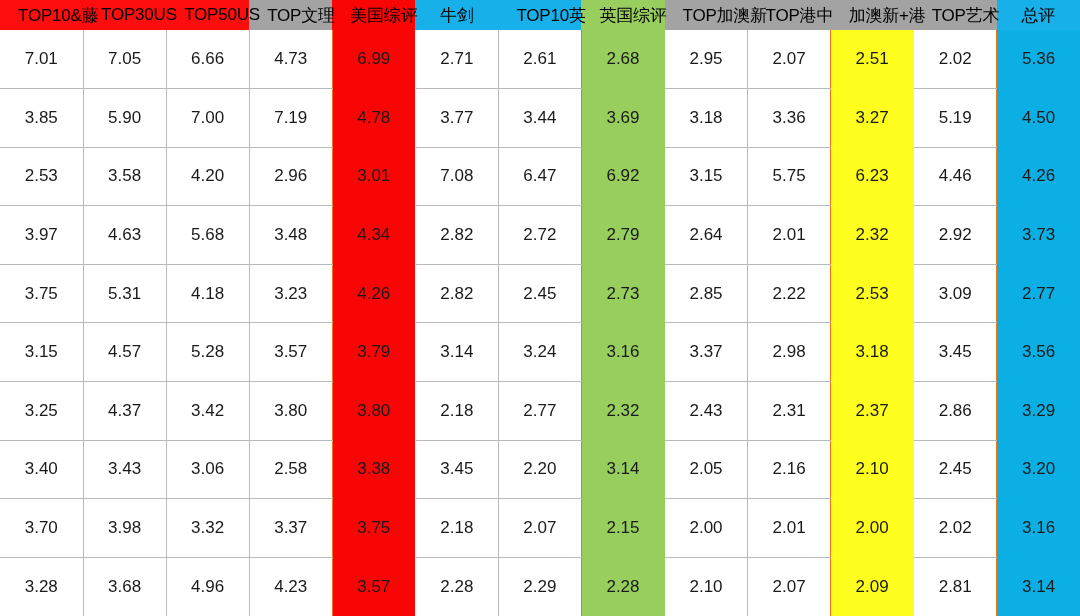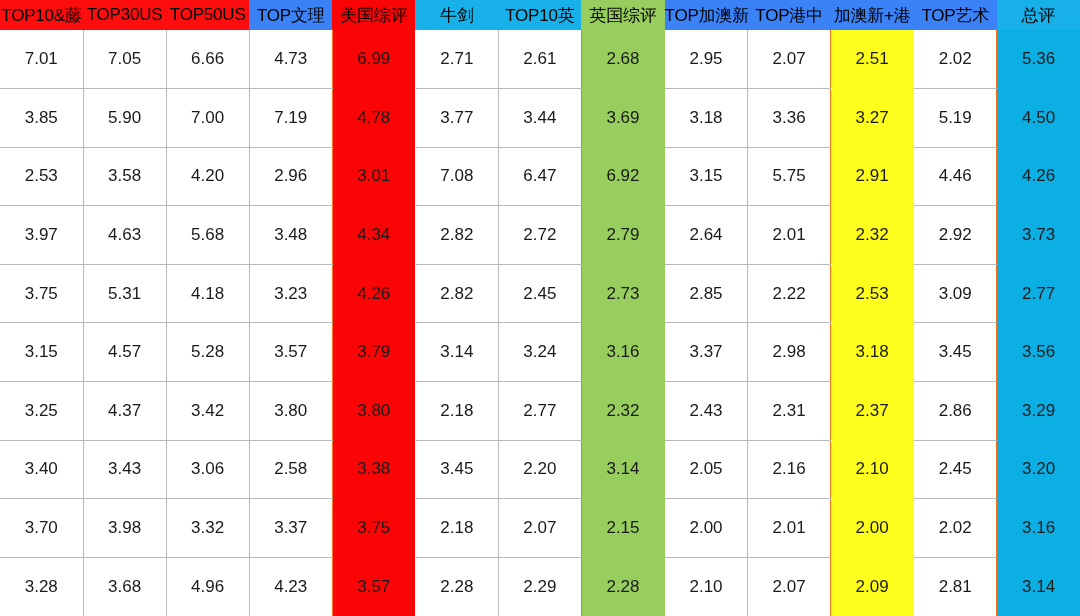--- a/index.html
+++ b/index.html
@@ -19,34 +19,34 @@
     width: 1080px;
     height: 616px;
     border-collapse: collapse;
     table-layout: fixed;
   }
   #ranking-table col { width: 83.077px; }
 
   
   #ranking-table thead th {
     height: 30px;
-    padding: 0 0;
+    padding: 0 18px;
     margin: 0;
     font-size: 17px;
     font-weight: 400;
     color: #000000;
     text-align: center;
     vertical-align: middle;
     white-space: nowrap;
     letter-spacing: -0.2px;
     border: 0;
     box-sizing: border-box;
   }
   .h-red    { background: #fd0d0d; }
-  .h-yellow { background: #3b82f6; }
+  .h-yellow { background: #a3a3a3; }
   .h-red2   { background: #fa0505; }
   .h-blue   { background: #17b0e8; }
   .h-green  { background: #98ce5d; }
 
   
   #ranking-table tbody td {
     height: 53.27px;
     padding: 0 2px;
     font-size: 17px;
     font-weight: 400;
@@ -158,21 +158,21 @@
         <td>2.53</td>
         <td>3.58</td>
         <td>4.20</td>
         <td class="pre-fill">2.96</td>
         <td class="c-red">3.01</td>
         <td>7.08</td>
         <td class="pre-fill">6.47</td>
         <td class="c-green">6.92</td>
         <td>3.15</td>
         <td class="pre-fill">5.75</td>
-        <td class="c-yellow">2.91</td>
+        <td class="c-yellow">6.23</td>
         <td class="pre-fill">4.46</td>
         <td class="c-blue">4.26</td>
       </tr>
       <tr>
         <td>3.97</td>
         <td>4.63</td>
         <td>5.68</td>
         <td class="pre-fill">3.48</td>
         <td class="c-red">4.34</td>
         <td>2.82</td>

